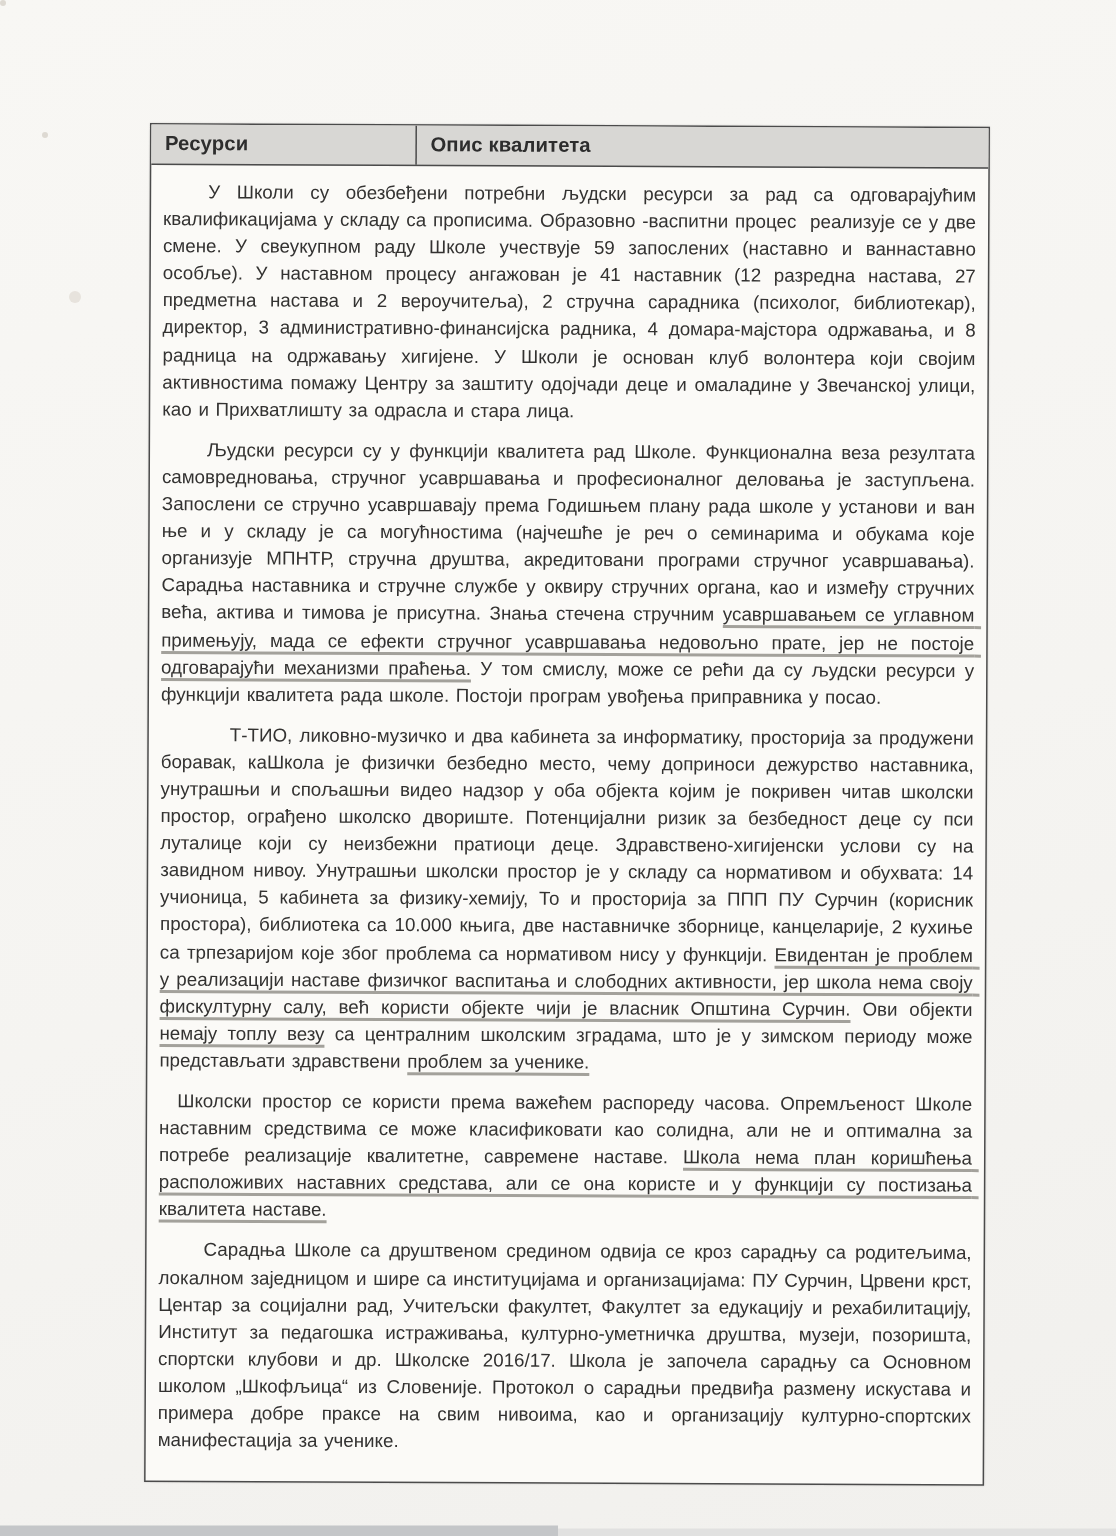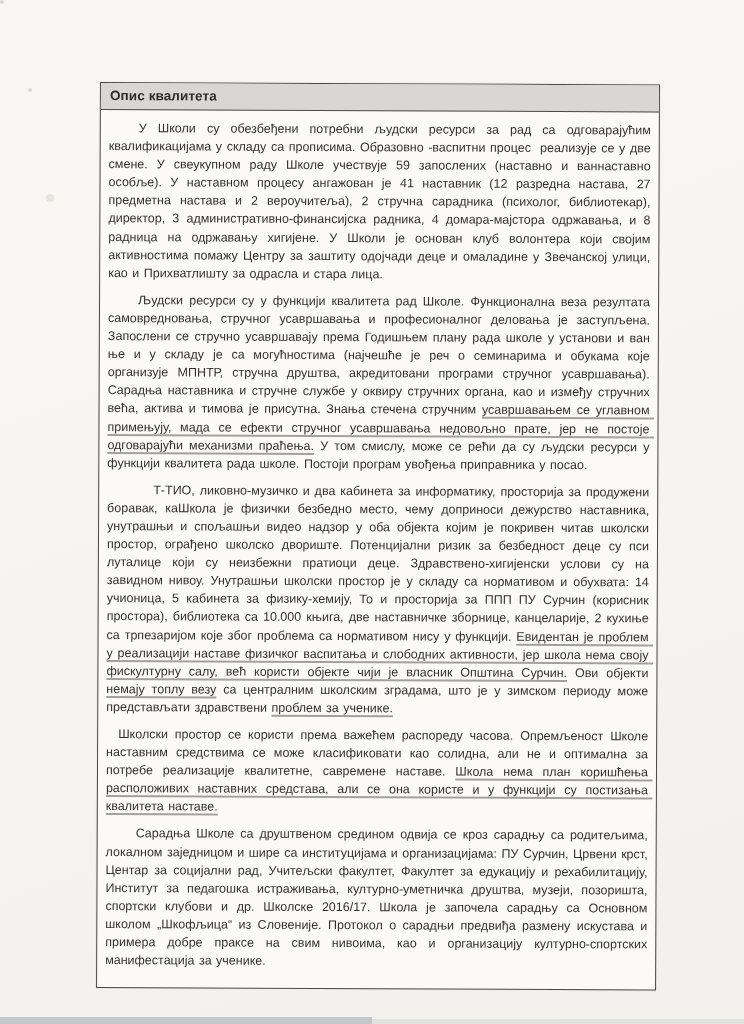--- a/index.html
+++ b/index.html
@@ -65,20 +65,21 @@
     background:#e1e1e0;
   }
 </style>
 </head>
 <body style="background: rgb(246, 245, 242);">
 
 <div class="page">
 
   <div class="doc-table">
     <div class="header-row" style="background: rgb(216, 215, 212);">
+      <div class="hcell c1">Ресурси</div>
       <div class="hcell c2">Опис квалитета</div>
     </div>
     <div class="body-cell" id="bodyCell">
         <p class="para" style="text-indent: 30px;"><span>У Школи су обезбеђени потребни људски ресурси за рад са одговарајућим квалификацијама у складу са прописима. Образовно -васпитни процес  реализује се у две смене. У свеукупном раду Школе учествује 59 запослених (наставно и ваннаставно особље). У наставном процесу ангажован је 41 наставник (12 разредна настава, 27 предметна настава и 2 вероучитеља), 2 стручна сарадника (психолог, библиотекар), директор, 3 административно-финансијска радника, 4 домара-мајстора одржавања, и 8 радница на одржавању хигијене. У Школи је основан клуб волонтера који својим активностима помажу Центру за заштиту одојчади деце и омаладине у Звечанској улици, као и Прихватлишту за одрасла и стара лица.</span></p>
         <p class="para" style="text-indent: 30px;"><span>Људски ресурси су у функцији квалитета рад Школе. Функционална веза резултата самовредновања, стручног усавршавања и професионалног деловања је заступљена. Запослени се стручно усавршавају према Годишњем плану рада школе у установи и ван ње и у складу је са могућностима (најчешће је реч о семинарима и обукама које организује МПНТР, стручна друштва, акредитовани програми стручног усавршавања). Сарадња наставника и стручне службе у оквиру стручних органа, као и између стручних већа, актива и тимова је присутна. Знања стечена стручним </span><span class="u">усавршавањем се углавном примењују, мада се ефекти стручног усавршавања недовољно прате, јер не постоје одговарајући механизми праћења.</span><span> У том смислу, може се рећи да су људски ресурси у функцији квалитета рада школе. Постоји програм увођења приправника у посао.</span></p>
         <p class="para" style="text-indent: 46px;"><span>Т-ТИО, ликовно-музичко и два кабинета за информатику, просторија за продужени боравак, каШкола је физички безбедно место, чему доприноси дежурство наставника, унутрашњи и спољашњи видео надзор у оба објекта којим је покривен читав школски простор, ограђено школско двориште. Потенцијални ризик за безбедност деце су пси луталице који су неизбежни пратиоци деце. Здравствено-хигијенски услови су на завидном нивоу. Унутрашњи школски простор је у складу са нормативом и обухвата: 14 учионица, 5 кабинета за физику-хемију, То и просторија за ППП ПУ Сурчин (корисник простора), библиотека са 10.000 књига, две наставничке зборнице, канцеларије, 2 кухиње са трпезаријом које због проблема са нормативом нису у функцији. </span><span class="u">Евидентан је проблем у реализацији наставе физичког васпитања и слободних активности, јер школа нема своју фискултурну салу, већ користи објекте чији је власник Општина Сурчин.</span><span> Ови објекти </span><span class="u">немају топлу везу</span><span> са централним школским зградама, што је у зимском периоду може представљати здравствени </span><span class="u">проблем за ученике.</span></p>
         <p class="para" style="text-indent: 12px;"><span>Школски простор се користи према важећем распореду часова. Опремљеност Школе наставним средствима се може класификовати као солидна, али не и оптимална за потребе реализације квалитетне, савремене наставе. </span><span class="u">Школа нема план коришћења расположивих наставних средстава, али се она користе и у функцији су постизања квалитета наставе.</span></p>
         <p class="para" style="text-indent: 30px;"><span>Сарадња Школе са друштвеном средином одвија се кроз сарадњу са родитељима, локалном заједницом и шире са институцијама и организацијама: ПУ Сурчин, Црвени крст, Центар за социјални рад, Учитељски факултет, Факултет за едукацију и рехабилитацију, Институт за педагошка истраживања, културно-уметничка друштва, музеји, позоришта, спортски клубови и др. Школске 2016/17. Школа је започела сарадњу са Основном школом „Шкофљица“ из Словеније. Протокол о сарадњи предвиђа размену искустава и примера добре праксе на свим нивоима, као и организацију културно-спортских манифестација за ученике.</span></p>
       </div>
   </div>

